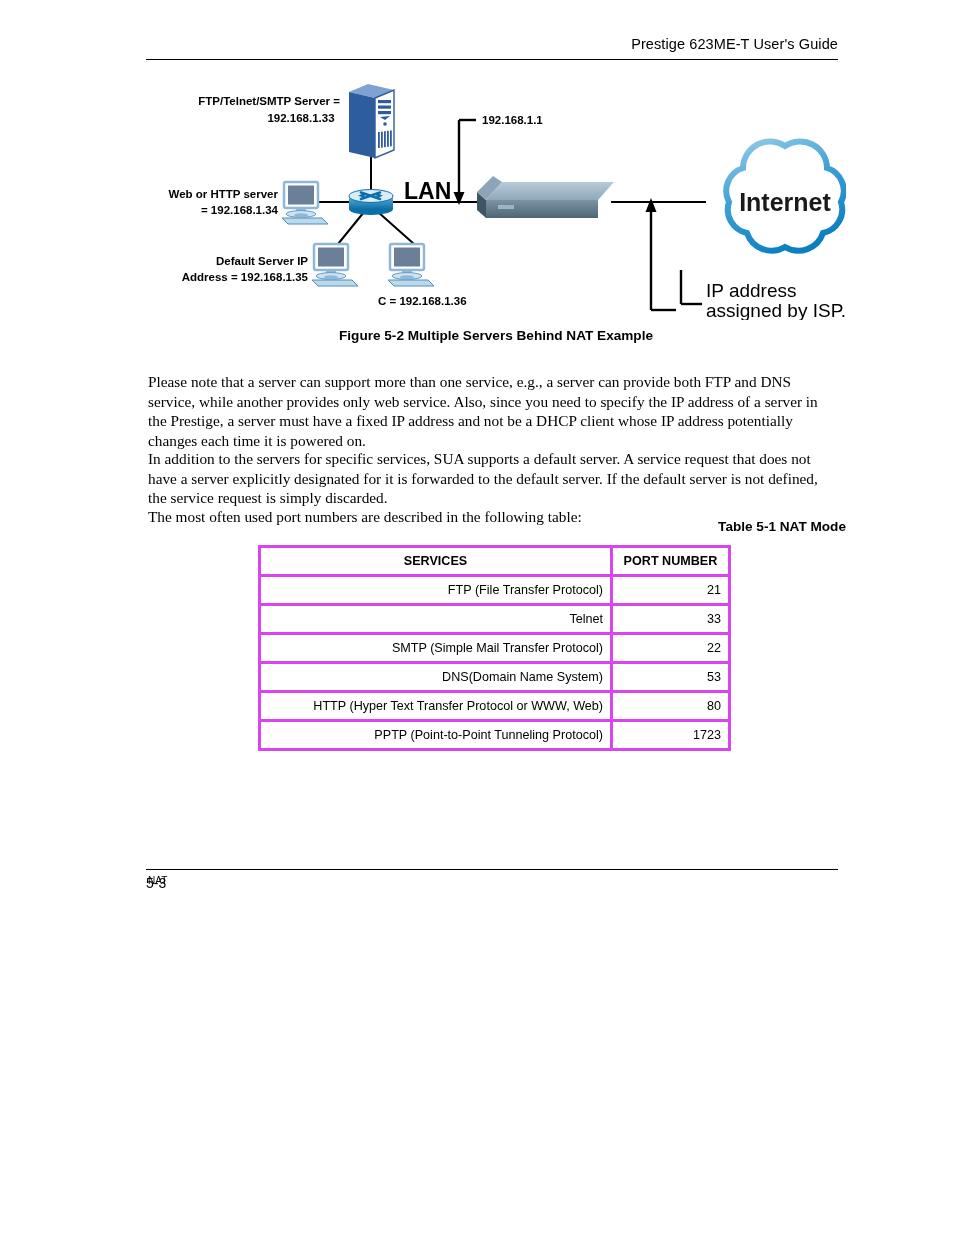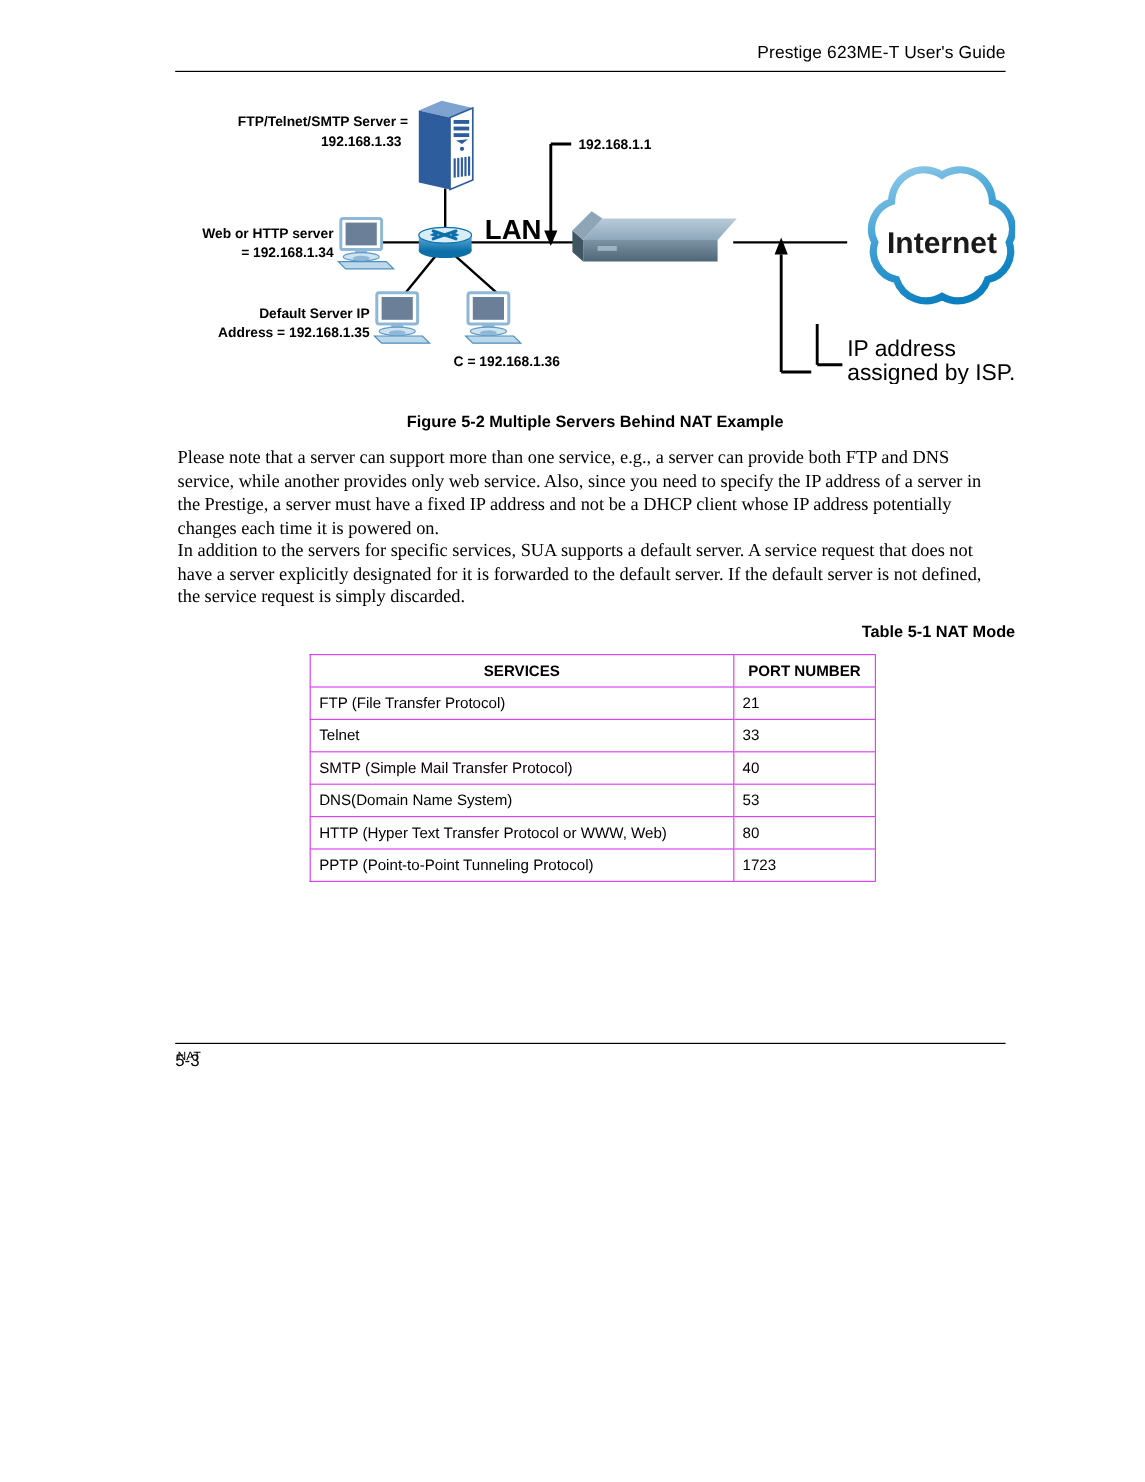--- a/index.html
+++ b/index.html
@@ -56,21 +56,20 @@
   .fig-caption {
     position: absolute;
     left: 146px;
     top: 328px;
     width: 700px;
     text-align: center;
     font-family: "Liberation Sans", sans-serif;
     font-weight: bold;
     font-size: 13.6px;
     color: #000;
-    margin-top: 16px;
   }
 
   
   .body-text {
     position: absolute;
     left: 148px;
     width: 692px;
     font-family: "Liberation Serif", serif;
     font-size: 15.3px;
     line-height: 19.6px;
@@ -99,30 +98,30 @@
     top: 545px;
     width: 472px;
     border-collapse: collapse;
     font-family: "Liberation Sans", sans-serif;
     font-size: 12.6px;
     color: #000;
     table-layout: fixed;
   }
   table.nat-table th,
   table.nat-table td {
-    border: 1px solid #d946ef;
+    border: 3px solid #d946ef;
     padding: 5px 7px 6px 7px;
     height: 15px;
     vertical-align: middle;
   }
   table.nat-table th {
     font-weight: bold;
     text-align: center;
   }
-  table.nat-table td { text-align: left; }
+  table.nat-table td { text-align: right; }
   .col-service { width: 352px; }
   .col-port { width: 118px; }
 
   
   .footer-rule {
     position: absolute;
     left: 146px;
     top: 869px;
     width: 692px;
     height: 0;
@@ -332,20 +331,21 @@
 
       <text class="dlabel-isp" x="560" y="225" text-anchor="start">IP address</text>
       <text class="dlabel-isp" x="560" y="245" text-anchor="start">assigned by ISP.</text>
     </svg>
   </div>
 
   <div class="fig-caption">Figure 5-2 Multiple Servers Behind NAT Example</div>
 
   <p class="body-text" id="para-1">Please note that a server can support more than one service, e.g., a server can provide both FTP and DNS service, while another provides only web service.  Also, since you need to specify the IP address of a server in the Prestige, a server must have a fixed IP address and not be a DHCP client whose IP address potentially changes each time it is powered on.</p>
   <p class="body-text" id="para-2">In addition to the servers for specific services, SUA supports a default server.  A service request that does not have a server explicitly designated for it is forwarded to the default server.  If the default server is not defined, the service request is simply discarded.</p>
+  <p class="body-text" id="para-3">The most often used port numbers are described in the following table:</p>
 
   <div class="table-caption">Table 5-1 NAT Mode</div>
 
   <table class="nat-table">
     <colgroup>
       <col class="col-service">
       <col class="col-port">
     </colgroup>
     <thead>
       <tr>
@@ -357,21 +357,21 @@
       <tr>
         <td>FTP (File Transfer Protocol)</td>
         <td>21</td>
       </tr>
       <tr>
         <td>Telnet</td>
         <td>33</td>
       </tr>
       <tr>
         <td>SMTP (Simple Mail Transfer Protocol)</td>
-        <td>40</td>
+        <td>22</td>
       </tr>
       <tr>
         <td>DNS(Domain Name System)</td>
         <td>53</td>
       </tr>
       <tr>
         <td>HTTP (Hyper Text Transfer Protocol or WWW, Web)</td>
         <td>80</td>
       </tr>
       <tr>

